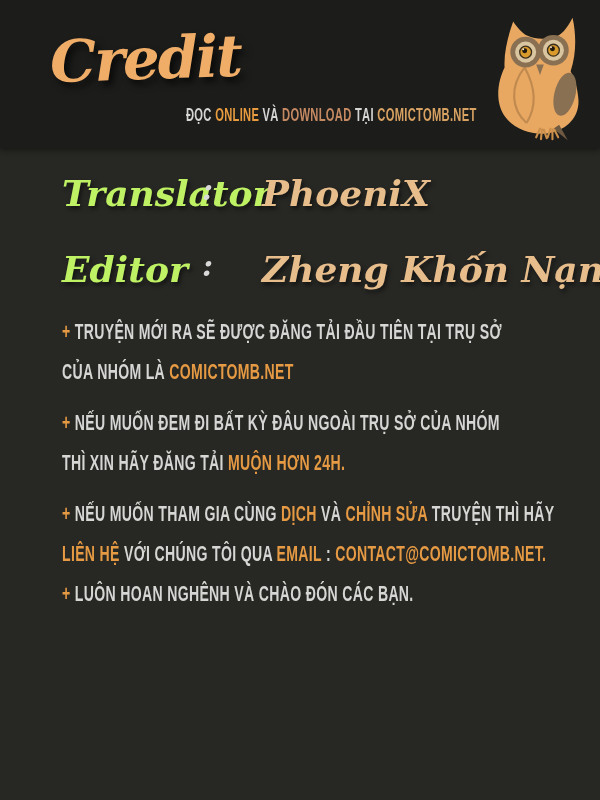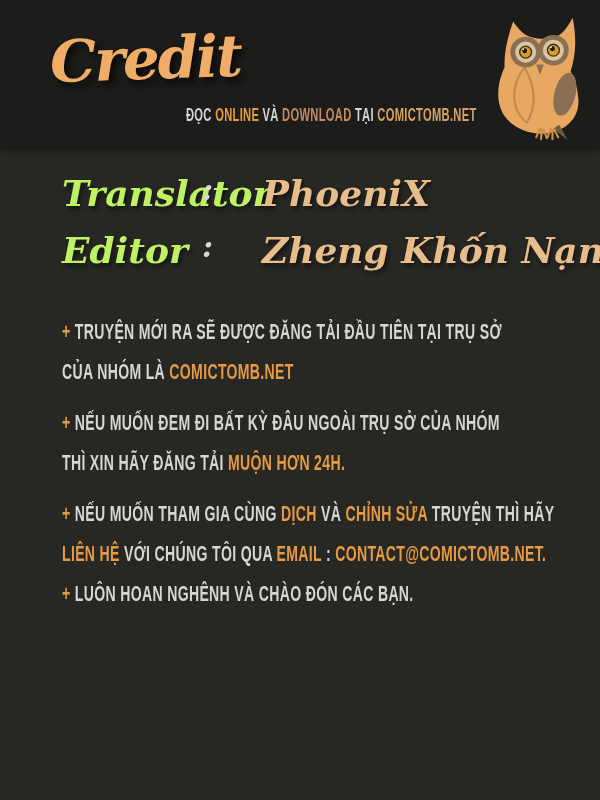--- a/index.html
+++ b/index.html
@@ -39,21 +39,21 @@
   .credits{position:absolute;left:0;top:0;width:600px;}
   .credit-label,.credit-colon,.credit-value{
     position:absolute;white-space:nowrap;
     font-family:"DejaVu Serif","Liberation Serif",serif;
     font-style:italic;font-weight:bold;
   }
   .credit-label{left:62px;font-size:36px;color:#bef264;text-shadow:2px 3px 4px rgba(0,0,0,.5);}
   .credit-colon{left:202px;font-size:30px;color:#d9d9d9;}
   .credit-value{left:262px;font-size:36px;color:#e7bd8c;text-shadow:2px 3px 4px rgba(0,0,0,.5);text-align:right;}
   .row-translator{top:172px;}
-  .row-editor{top:229px;}
+  .row-editor{top:248px;}
   
   .notes{position:absolute;left:62px;top:312px;width:560px;}
   .notes p{
     margin:0 0 11px 0;
     font-size:22px;line-height:40px;font-weight:bold;
     letter-spacing:.5px;white-space:pre;
     color:#d6d6d4;
     transform:scaleX(.64);transform-origin:0 0;
   }
   .notes .hl{color:#e59a43;}

